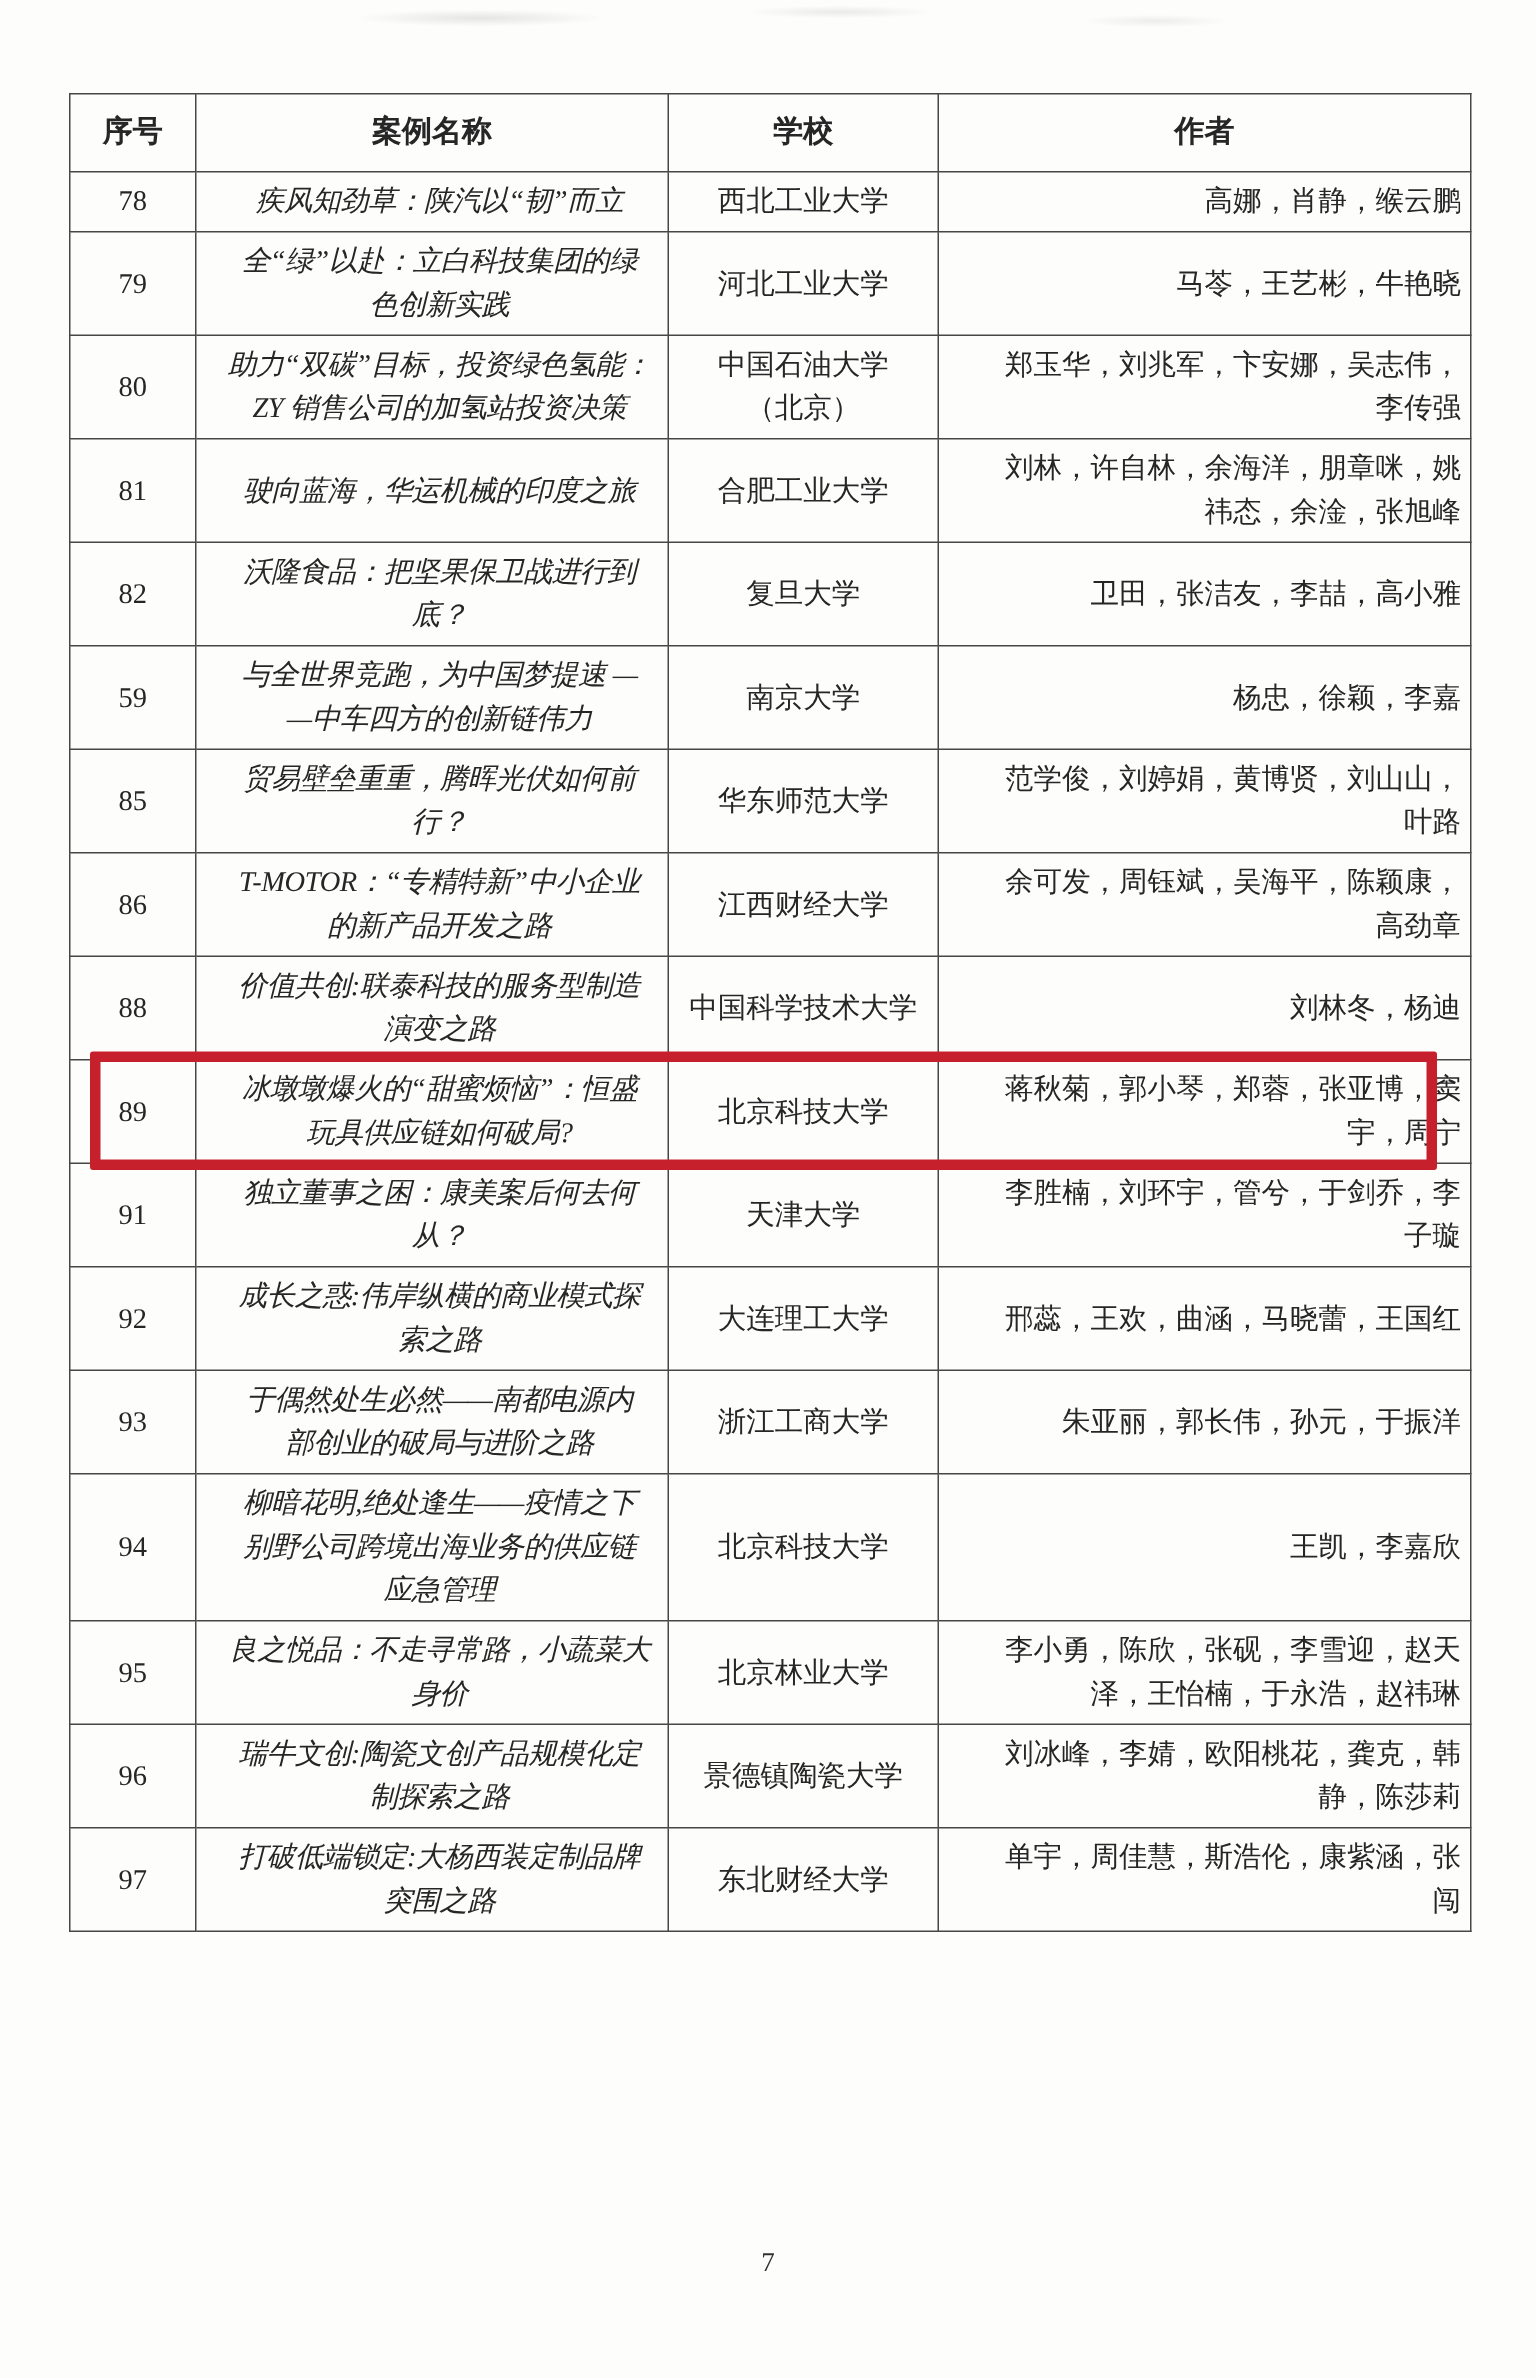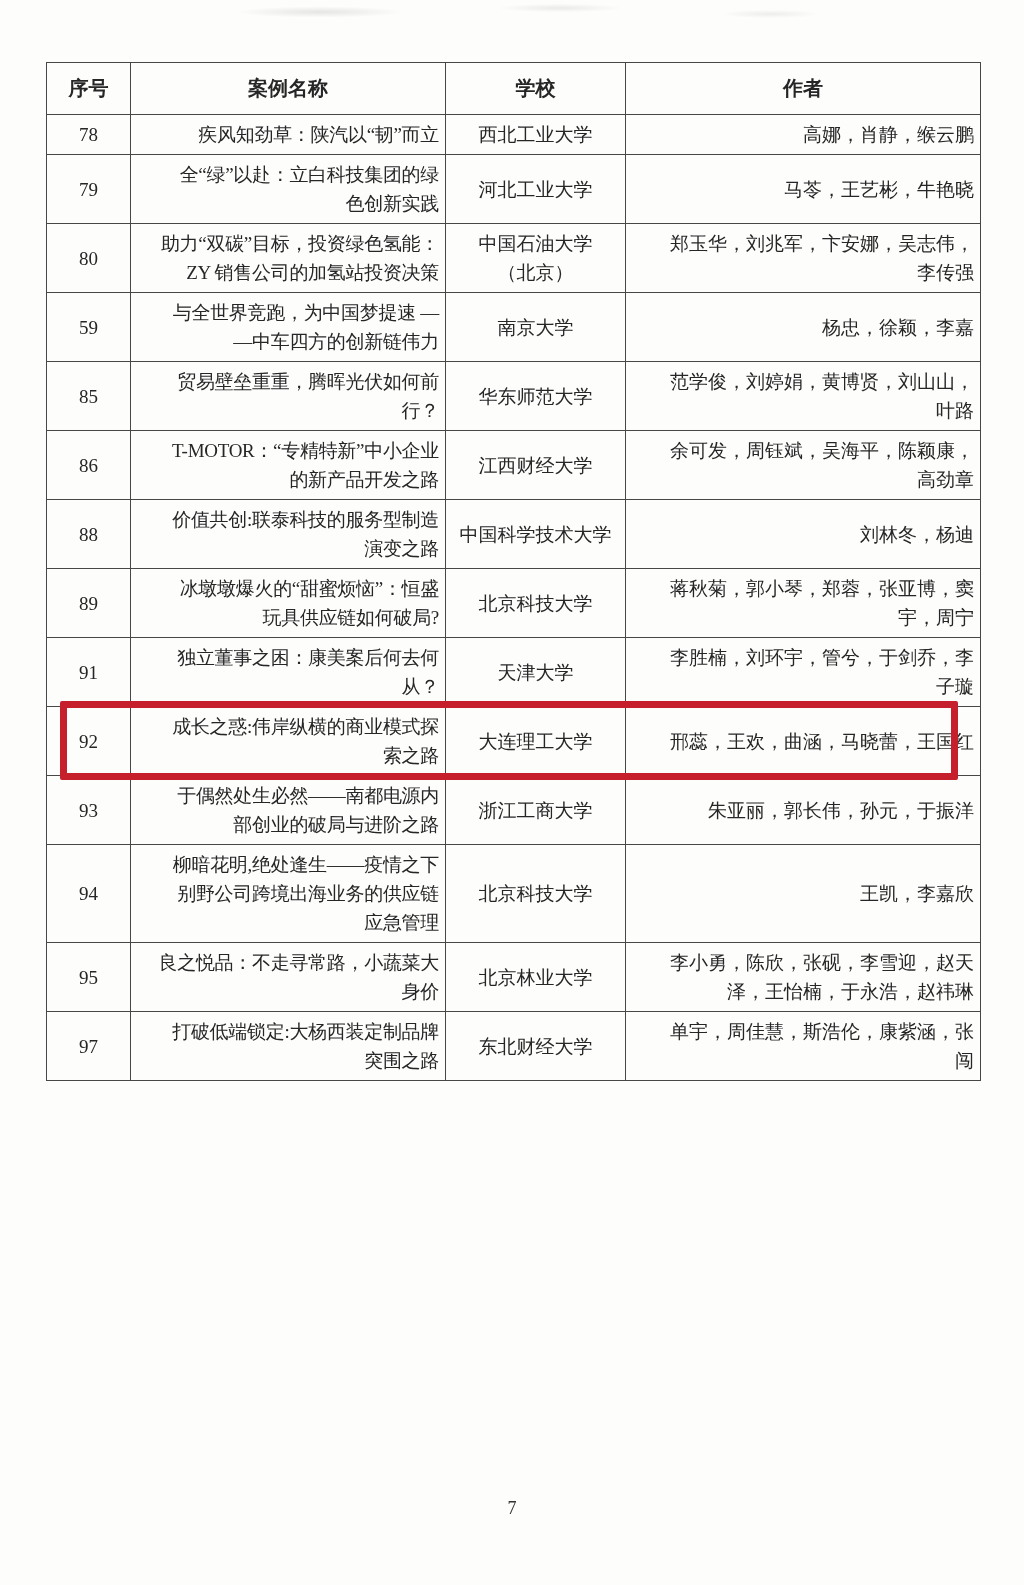--- a/index.html
+++ b/index.html
@@ -45,23 +45,24 @@
     box-sizing:border-box;
   }
   th{
     font-weight:bold;
     font-size:20px;
     text-align:center;
     padding:11px 4px;
   }
   td.no{ text-align:center; }
   td.title{
-    text-align:right;
+    text-align:center;
     padding-left:16px;
     letter-spacing:-0.3px;
+    font-style:italic;
   }
   td.school{ text-align:center; }
   td.authors{
     text-align:right;
     padding-left:18px;
   }
   .hl-box{
     position:absolute;
     box-sizing:border-box;
     border-style:solid;
@@ -116,20 +117,34 @@
         <tr>
     <td class="no">80</td>
     <td class="title">助力“双碳”目标，投资绿色氢能：
 ZY 销售公司的加氢站投资决策</td>
     <td class="school">中国石油大学
 （北京）</td>
     <td class="authors">郑玉华，刘兆军，卞安娜，吴志伟，
 李传强</td>
   </tr>
         <tr>
+    <td class="no">81</td>
+    <td class="title">驶向蓝海，华运机械的印度之旅</td>
+    <td class="school">合肥工业大学</td>
+    <td class="authors">刘林，许自林，余海洋，朋章咪，姚
+祎态，余淦，张旭峰</td>
+  </tr>
+        <tr>
+    <td class="no">82</td>
+    <td class="title">沃隆食品：把坚果保卫战进行到
+底？</td>
+    <td class="school">复旦大学</td>
+    <td class="authors">卫田，张洁友，李喆，高小雅</td>
+  </tr>
+        <tr>
     <td class="no">59</td>
     <td class="title">与全世界竞跑，为中国梦提速 —
 —中车四方的创新链伟力</td>
     <td class="school">南京大学</td>
     <td class="authors">杨忠，徐颖，李嘉</td>
   </tr>
         <tr>
     <td class="no">85</td>
     <td class="title">贸易壁垒重重，腾晖光伏如何前
 行？</td>
@@ -192,20 +207,28 @@
   </tr>
         <tr>
     <td class="no">95</td>
     <td class="title">良之悦品：不走寻常路，小蔬菜大
 身价</td>
     <td class="school">北京林业大学</td>
     <td class="authors">李小勇，陈欣，张砚，李雪迎，赵天
 泽，王怡楠，于永浩，赵祎琳</td>
   </tr>
         <tr>
+    <td class="no">96</td>
+    <td class="title">瑞牛文创:陶瓷文创产品规模化定
+制探索之路</td>
+    <td class="school">景德镇陶瓷大学</td>
+    <td class="authors">刘冰峰，李婧，欧阳桃花，龚克，韩
+静，陈莎莉</td>
+  </tr>
+        <tr>
     <td class="no">97</td>
     <td class="title">打破低端锁定:大杨西装定制品牌
 突围之路</td>
     <td class="school">东北财经大学</td>
     <td class="authors">单宇，周佳慧，斯浩伦，康紫涵，张
 闯</td>
   </tr>
       </tbody>
   </table>
   <div class="hl-box" style="border-color: rgb(197, 32, 44); left: 14px; width: 898px; top: 639px; height: 79px;"></div>

